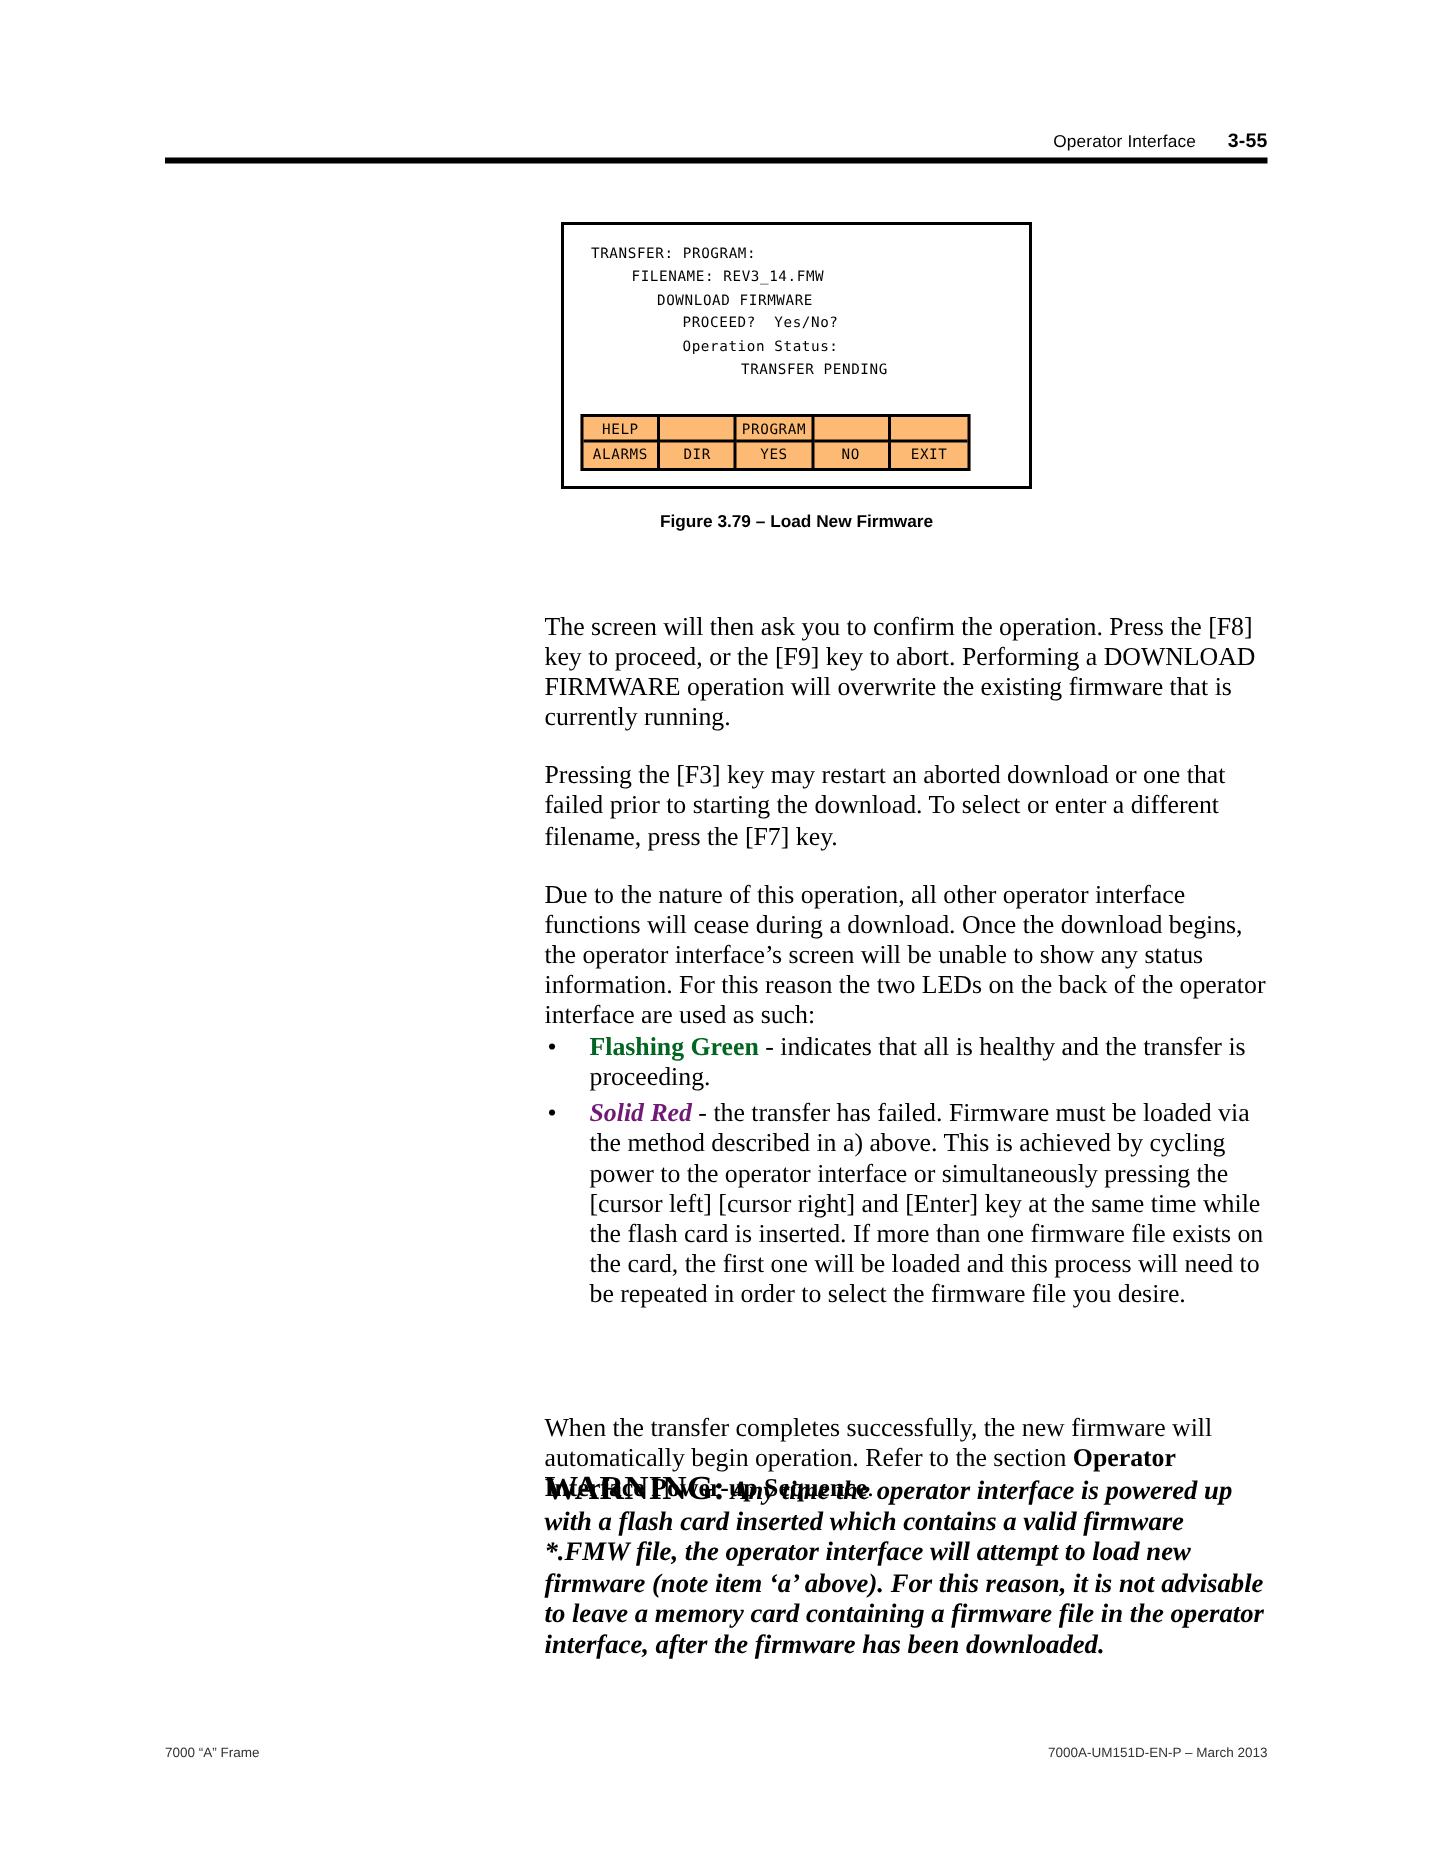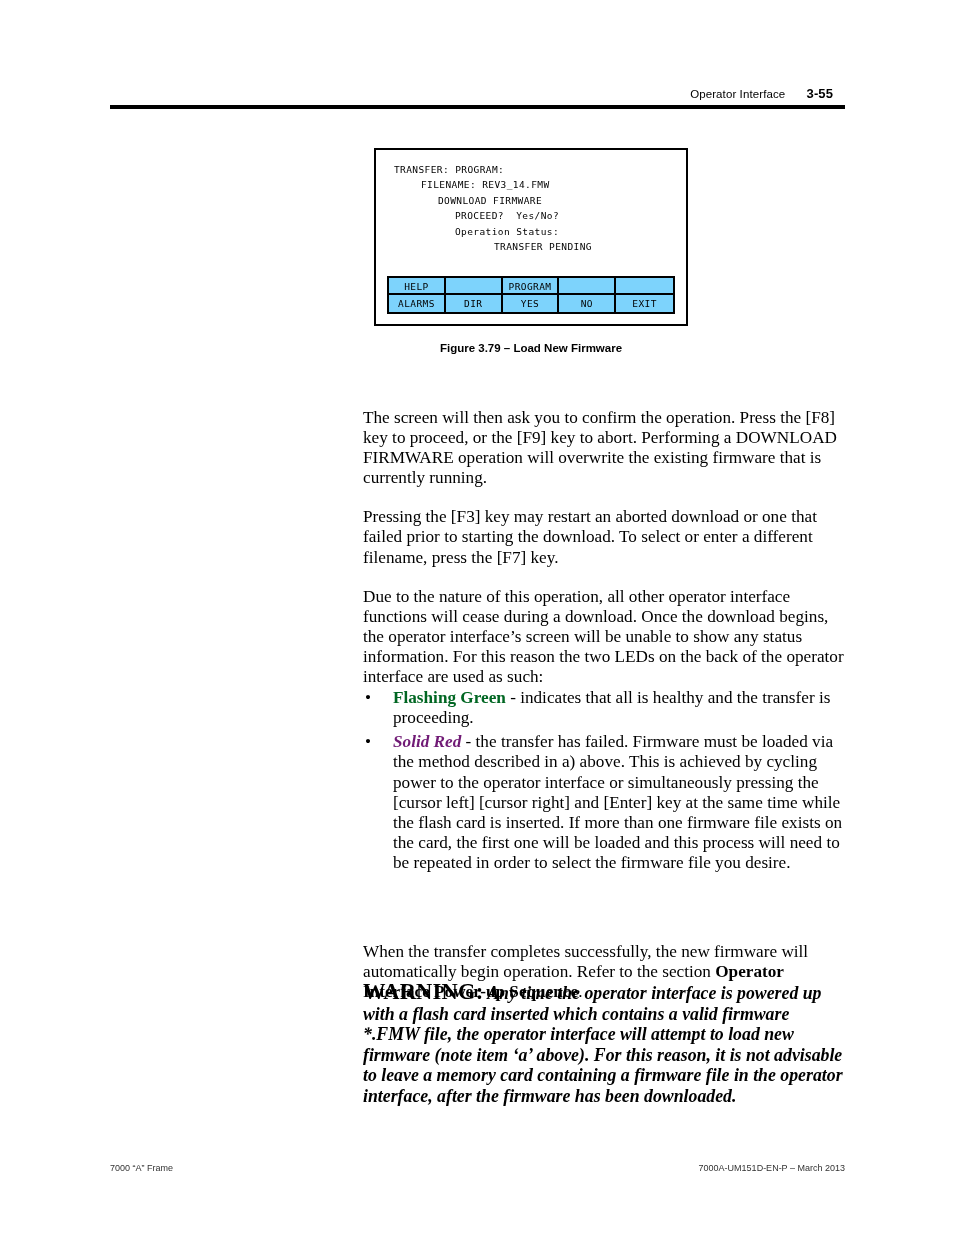--- a/index.html
+++ b/index.html
@@ -12,21 +12,21 @@
     height: 1235px;
     position: relative;
     font-family: "Liberation Serif", serif;
     color: #000000;
     overflow: hidden;
   }
 
   
   .page-header {
     position: absolute;
-    left: 98px;
+    left: 110px;
     top: 86px;
     width: 735px;
     text-align: right;
     font-family: "Liberation Sans", sans-serif;
     font-size: 11.5px;
     letter-spacing: 0.1px;
   }
   .page-header .hdr-title {
     display: inline-block;
   }
@@ -80,24 +80,24 @@
   .ind-1 { padding-left: 31px; }
   .ind-2 { padding-left: 48px; }
   .ind-3 { padding-left: 65px; }
   .ind-4 { padding-left: 65px; }
   .ind-5 { padding-left: 104px; }
 
   .softkeys {
     position: absolute;
     left: 11px;
     bottom: 10px;
-    width: 288px;
+    width: 260px;
     border: 2px solid #000000;
     box-sizing: border-box;
-    background: #7dd3fc;
+    background: #fdba74;
   }
   .softkey-row {
     display: flex;
     width: 100%;
   }
   .softkey-row.row-top .softkey-cell { border-bottom: 2px solid #000000; }
   .softkey-cell {
     flex: 1 1 20%;
     width: 20%;
     height: 17px;

